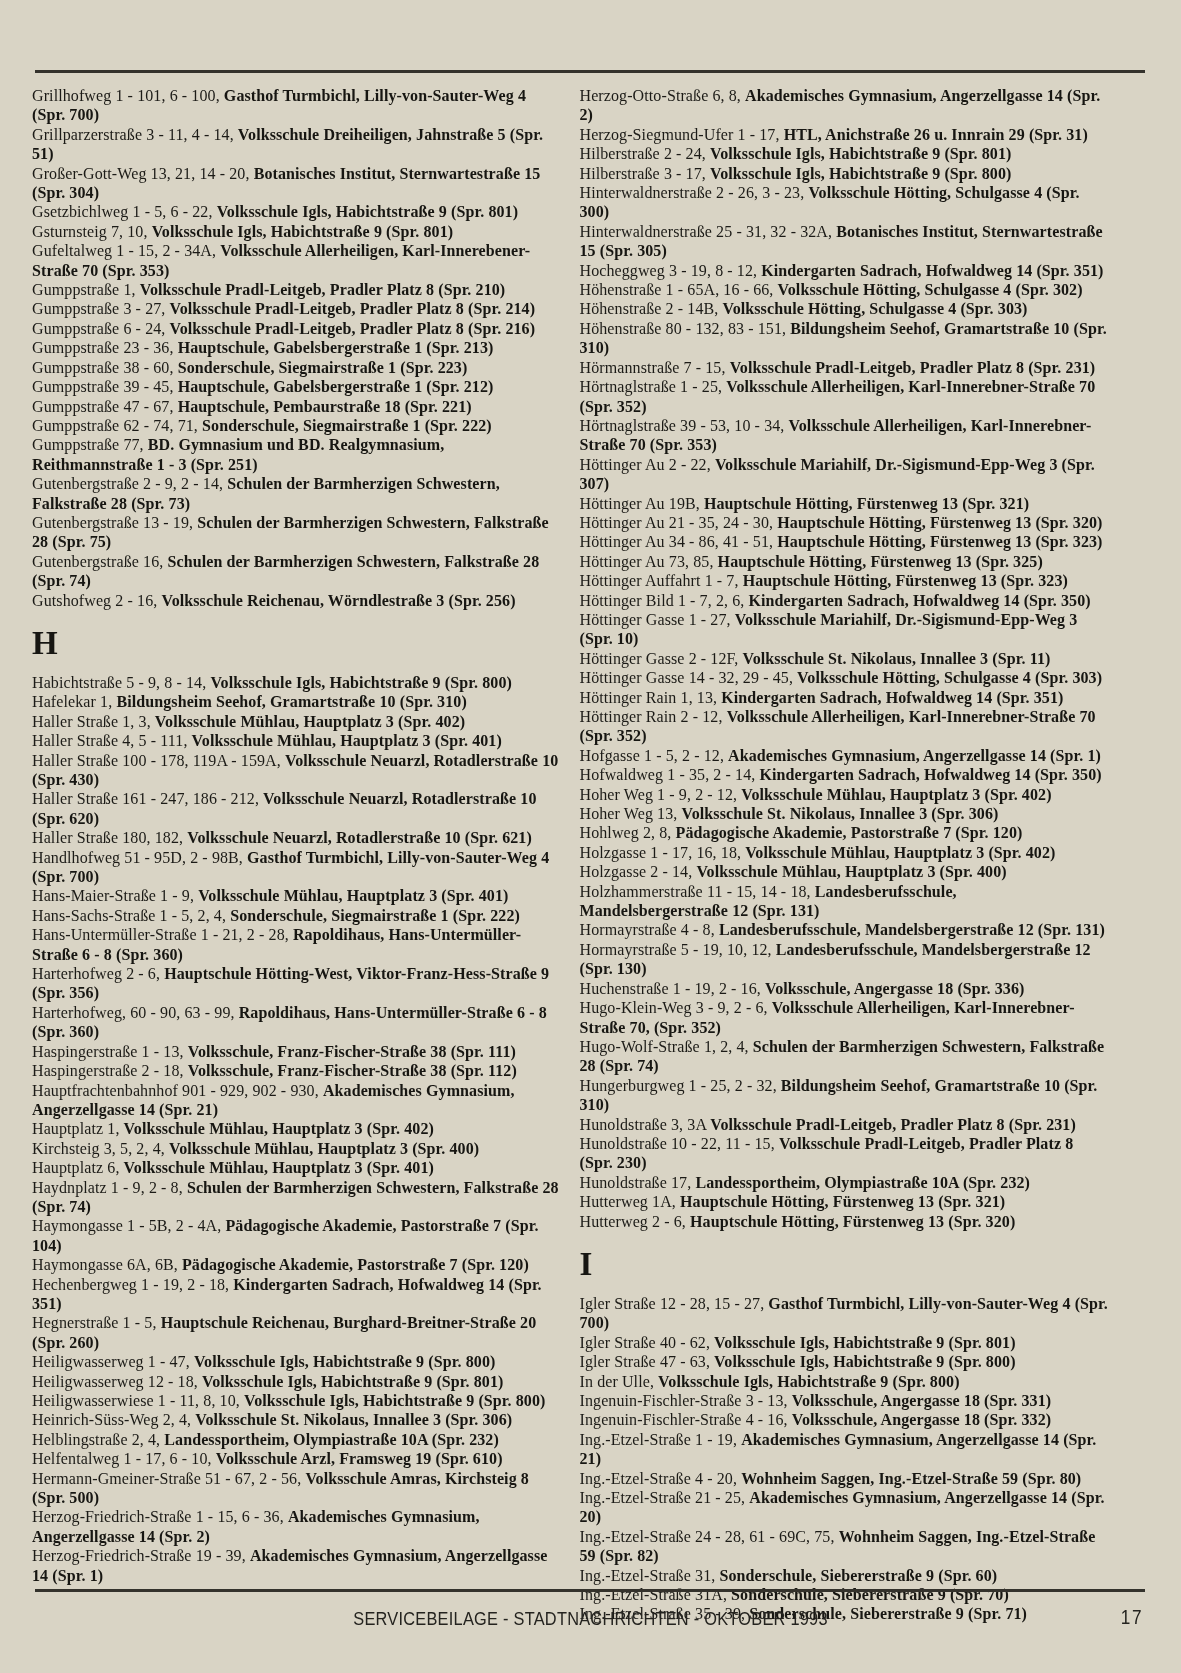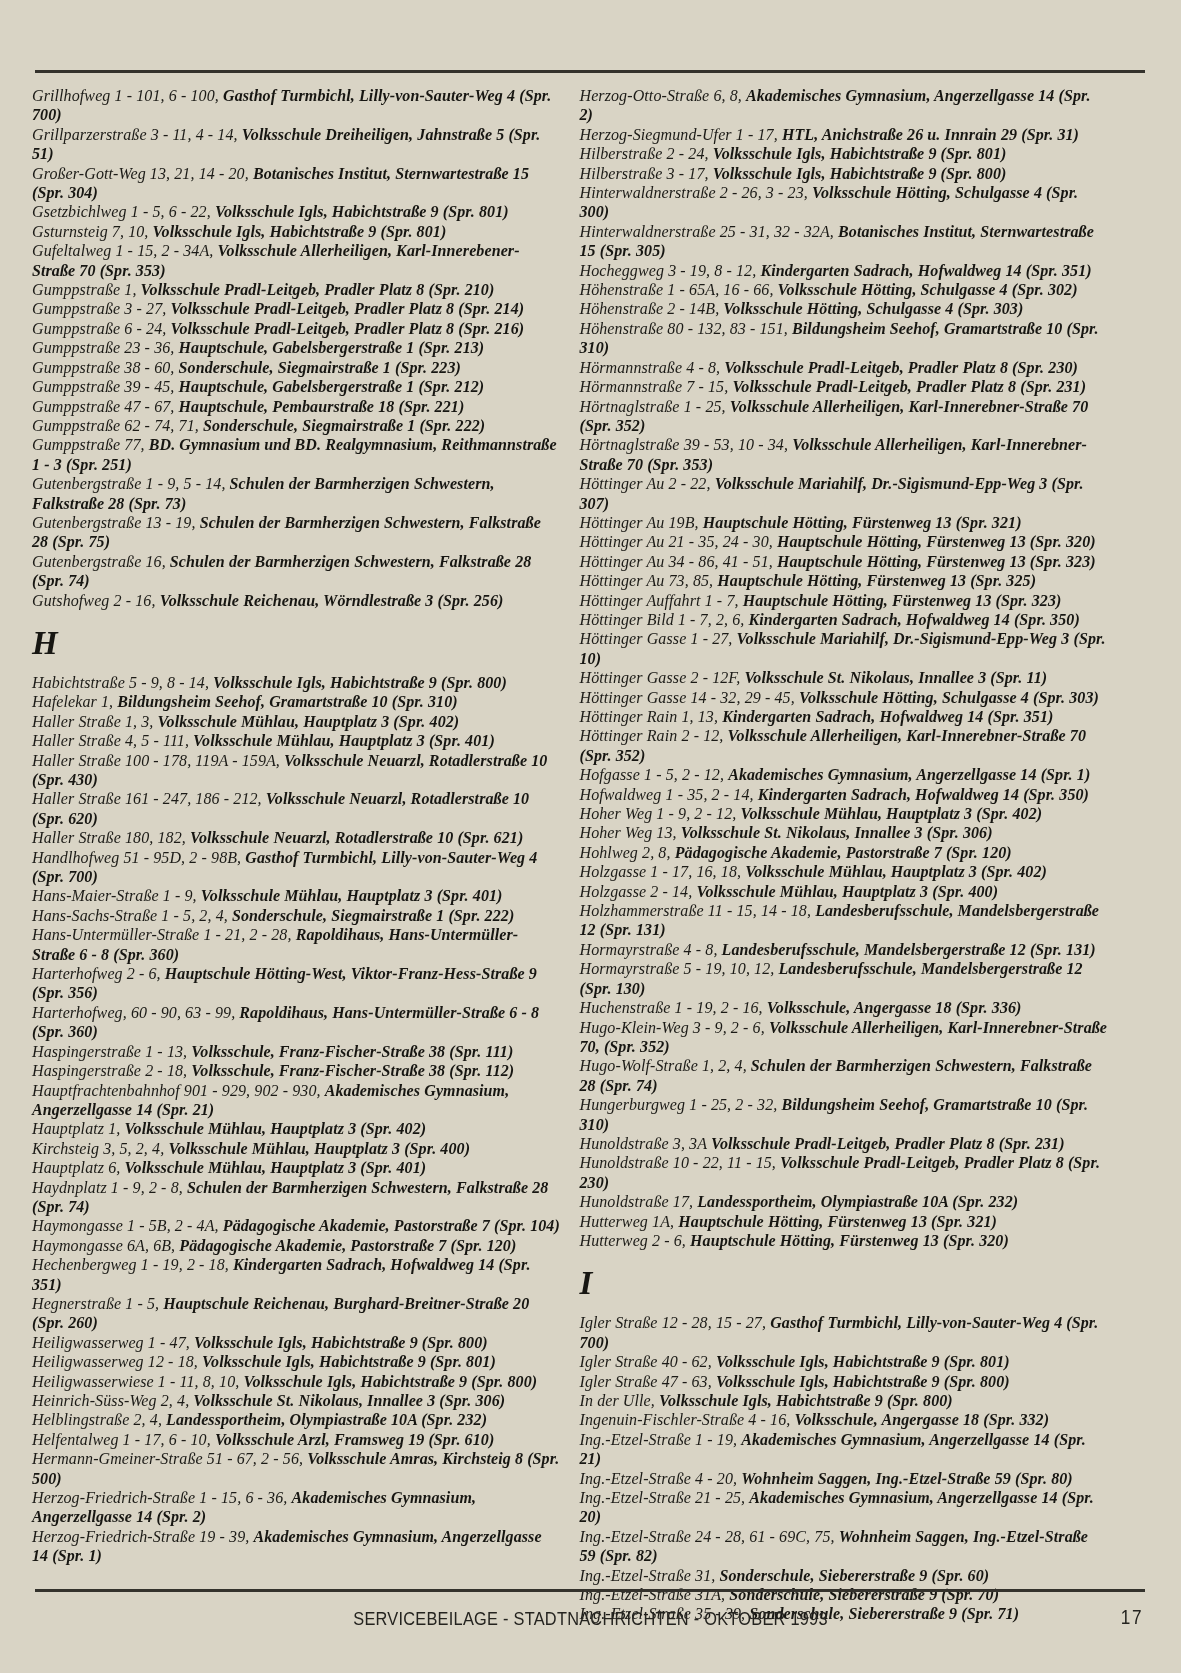--- a/index.html
+++ b/index.html
@@ -10,21 +10,21 @@
     color: #1c1b17;
     position: relative;
     overflow: hidden;
   }
   .rule-top {
     position: absolute; left: 35px; width: 1110px; top: 70px; height: 3px;
     background: #34322c;
   }
   .content {
     position: absolute; left: 32px; top: 86px; width: 1076px;
-    display: flex; gap: 19px; font-style: italic;
+    display: flex; gap: 19px;
   }
   .column { flex: 1 1 0; min-width: 0; }
   .entry {
     margin: 0; padding: 0;
     font-size: 16px; line-height: 19.4px;
     letter-spacing: 0.1px;
   }
   .street { font-weight: normal; }
   .school { font-weight: bold; color: #171612; }
   .section-letter {
@@ -64,21 +64,21 @@
         <p class="entry"><span class="street">Gufeltalweg 1 - 15, 2 - 34A, </span><span class="school">Volksschule Allerheiligen, Karl-Innerebener-Straße 70 (Spr. 353)</span></p>
         <p class="entry"><span class="street">Gumppstraße 1, </span><span class="school">Volksschule Pradl-Leitgeb, Pradler Platz 8 (Spr. 210)</span></p>
         <p class="entry"><span class="street">Gumppstraße 3 - 27, </span><span class="school">Volksschule Pradl-Leitgeb, Pradler Platz 8 (Spr. 214)</span></p>
         <p class="entry"><span class="street">Gumppstraße 6 - 24, </span><span class="school">Volksschule Pradl-Leitgeb, Pradler Platz 8 (Spr. 216)</span></p>
         <p class="entry"><span class="street">Gumppstraße 23 - 36, </span><span class="school">Hauptschule, Gabelsbergerstraße 1 (Spr. 213)</span></p>
         <p class="entry"><span class="street">Gumppstraße 38 - 60, </span><span class="school">Sonderschule, Siegmairstraße 1 (Spr. 223)</span></p>
         <p class="entry"><span class="street">Gumppstraße 39 - 45, </span><span class="school">Hauptschule, Gabelsbergerstraße 1 (Spr. 212)</span></p>
         <p class="entry"><span class="street">Gumppstraße 47 - 67, </span><span class="school">Hauptschule, Pembaurstraße 18 (Spr. 221)</span></p>
         <p class="entry"><span class="street">Gumppstraße 62 - 74, 71, </span><span class="school">Sonderschule, Siegmairstraße 1 (Spr. 222)</span></p>
         <p class="entry"><span class="street">Gumppstraße 77, </span><span class="school">BD. Gymnasium und BD. Realgymnasium, Reithmannstraße 1 - 3 (Spr. 251)</span></p>
-        <p class="entry"><span class="street">Gutenbergstraße 1 - 9, 5 - 14, </span><span class="school">Schulen der Barmherzigen Schwestern, Falkstraße 28 (Spr. 73)</span></p>
+        <p class="entry"><span class="street">Gutenbergstraße 2 - 9, 2 - 14, </span><span class="school">Schulen der Barmherzigen Schwestern, Falkstraße 28 (Spr. 73)</span></p>
         <p class="entry"><span class="street">Gutenbergstraße 13 - 19, </span><span class="school">Schulen der Barmherzigen Schwestern, Falkstraße 28 (Spr. 75)</span></p>
         <p class="entry"><span class="street">Gutenbergstraße 16, </span><span class="school">Schulen der Barmherzigen Schwestern, Falkstraße 28 (Spr. 74)</span></p>
         <p class="entry"><span class="street">Gutshofweg 2 - 16, </span><span class="school">Volksschule Reichenau, Wörndlestraße 3 (Spr. 256)</span></p>
         <div class="section-letter">H</div>
         <p class="entry"><span class="street">Habichtstraße 5 - 9, 8 - 14, </span><span class="school">Volksschule Igls, Habichtstraße 9 (Spr. 800)</span></p>
         <p class="entry"><span class="street">Hafelekar 1, </span><span class="school">Bildungsheim Seehof, Gramartstraße 10 (Spr. 310)</span></p>
         <p class="entry"><span class="street">Haller Straße 1, 3, </span><span class="school">Volksschule Mühlau, Hauptplatz 3 (Spr. 402)</span></p>
         <p class="entry"><span class="street">Haller Straße 4, 5 - 111, </span><span class="school">Volksschule Mühlau, Hauptplatz 3 (Spr. 401)</span></p>
         <p class="entry"><span class="street">Haller Straße 100 - 178, 119A - 159A, </span><span class="school">Volksschule Neuarzl, Rotadlerstraße 10 (Spr. 430)</span></p>
         <p class="entry"><span class="street">Haller Straße 161 - 247, 186 - 212, </span><span class="school">Volksschule Neuarzl, Rotadlerstraße 10 (Spr. 620)</span></p>
@@ -114,21 +114,20 @@
         <p class="entry"><span class="street">Herzog-Otto-Straße 6, 8, </span><span class="school">Akademisches Gymnasium, Angerzellgasse 14 (Spr. 2)</span></p>
         <p class="entry"><span class="street">Herzog-Siegmund-Ufer 1 - 17, </span><span class="school">HTL, Anichstraße 26 u. Innrain 29 (Spr. 31)</span></p>
         <p class="entry"><span class="street">Hilberstraße 2 - 24, </span><span class="school">Volksschule Igls, Habichtstraße 9 (Spr. 801)</span></p>
         <p class="entry"><span class="street">Hilberstraße 3 - 17, </span><span class="school">Volksschule Igls, Habichtstraße 9 (Spr. 800)</span></p>
         <p class="entry"><span class="street">Hinterwaldnerstraße 2 - 26, 3 - 23, </span><span class="school">Volksschule Hötting, Schulgasse 4 (Spr. 300)</span></p>
         <p class="entry"><span class="street">Hinterwaldnerstraße 25 - 31, 32 - 32A, </span><span class="school">Botanisches Institut, Sternwartestraße 15 (Spr. 305)</span></p>
         <p class="entry"><span class="street">Hocheggweg 3 - 19, 8 - 12, </span><span class="school">Kindergarten Sadrach, Hofwaldweg 14 (Spr. 351)</span></p>
         <p class="entry"><span class="street">Höhenstraße 1 - 65A, 16 - 66, </span><span class="school">Volksschule Hötting, Schulgasse 4 (Spr. 302)</span></p>
         <p class="entry"><span class="street">Höhenstraße 2 - 14B, </span><span class="school">Volksschule Hötting, Schulgasse 4 (Spr. 303)</span></p>
         <p class="entry"><span class="street">Höhenstraße 80 - 132, 83 - 151, </span><span class="school">Bildungsheim Seehof, Gramartstraße 10 (Spr. 310)</span></p>
-        <p class="entry"><span class="street">Hörmannstraße 4 - 8, </span><span class="school">Volksschule Pradl-Leitgeb, Pradler Platz 8 (Spr. 230)</span></p>
         <p class="entry"><span class="street">Hörmannstraße 7 - 15, </span><span class="school">Volksschule Pradl-Leitgeb, Pradler Platz 8 (Spr. 231)</span></p>
         <p class="entry"><span class="street">Hörtnaglstraße 1 - 25, </span><span class="school">Volksschule Allerheiligen, Karl-Innerebner-Straße 70 (Spr. 352)</span></p>
         <p class="entry"><span class="street">Hörtnaglstraße 39 - 53, 10 - 34, </span><span class="school">Volksschule Allerheiligen, Karl-Innerebner-Straße 70 (Spr. 353)</span></p>
         <p class="entry"><span class="street">Höttinger Au 2 - 22, </span><span class="school">Volksschule Mariahilf, Dr.-Sigismund-Epp-Weg 3 (Spr. 307)</span></p>
         <p class="entry"><span class="street">Höttinger Au 19B, </span><span class="school">Hauptschule Hötting, Fürstenweg 13 (Spr. 321)</span></p>
         <p class="entry"><span class="street">Höttinger Au 21 - 35, 24 - 30, </span><span class="school">Hauptschule Hötting, Fürstenweg 13 (Spr. 320)</span></p>
         <p class="entry"><span class="street">Höttinger Au 34 - 86, 41 - 51, </span><span class="school">Hauptschule Hötting, Fürstenweg 13 (Spr. 323)</span></p>
         <p class="entry"><span class="street">Höttinger Au 73, 85, </span><span class="school">Hauptschule Hötting, Fürstenweg 13 (Spr. 325)</span></p>
         <p class="entry"><span class="street">Höttinger Auffahrt 1 - 7, </span><span class="school">Hauptschule Hötting, Fürstenweg 13 (Spr. 323)</span></p>
         <p class="entry"><span class="street">Höttinger Bild 1 - 7, 2, 6, </span><span class="school">Kindergarten Sadrach, Hofwaldweg 14 (Spr. 350)</span></p>
@@ -154,20 +153,21 @@
         <p class="entry"><span class="street">Hunoldstraße 3, 3A </span><span class="school">Volksschule Pradl-Leitgeb, Pradler Platz 8 (Spr. 231)</span></p>
         <p class="entry"><span class="street">Hunoldstraße 10 - 22, 11 - 15, </span><span class="school">Volksschule Pradl-Leitgeb, Pradler Platz 8 (Spr. 230)</span></p>
         <p class="entry"><span class="street">Hunoldstraße 17, </span><span class="school">Landessportheim, Olympiastraße 10A (Spr. 232)</span></p>
         <p class="entry"><span class="street">Hutterweg 1A, </span><span class="school">Hauptschule Hötting, Fürstenweg 13 (Spr. 321)</span></p>
         <p class="entry"><span class="street">Hutterweg 2 - 6, </span><span class="school">Hauptschule Hötting, Fürstenweg 13 (Spr. 320)</span></p>
         <div class="section-letter">I</div>
         <p class="entry"><span class="street">Igler Straße 12 - 28, 15 - 27, </span><span class="school">Gasthof Turmbichl, Lilly-von-Sauter-Weg 4 (Spr. 700)</span></p>
         <p class="entry"><span class="street">Igler Straße 40 - 62, </span><span class="school">Volksschule Igls, Habichtstraße 9 (Spr. 801)</span></p>
         <p class="entry"><span class="street">Igler Straße 47 - 63, </span><span class="school">Volksschule Igls, Habichtstraße 9 (Spr. 800)</span></p>
         <p class="entry"><span class="street">In der Ulle, </span><span class="school">Volksschule Igls, Habichtstraße 9 (Spr. 800)</span></p>
+        <p class="entry"><span class="street">Ingenuin-Fischler-Straße 3 - 13, </span><span class="school">Volksschule, Angergasse 18 (Spr. 331)</span></p>
         <p class="entry"><span class="street">Ingenuin-Fischler-Straße 4 - 16, </span><span class="school">Volksschule, Angergasse 18 (Spr. 332)</span></p>
         <p class="entry"><span class="street">Ing.-Etzel-Straße 1 - 19, </span><span class="school">Akademisches Gymnasium, Angerzellgasse 14 (Spr. 21)</span></p>
         <p class="entry"><span class="street">Ing.-Etzel-Straße 4 - 20, </span><span class="school">Wohnheim Saggen, Ing.-Etzel-Straße 59 (Spr. 80)</span></p>
         <p class="entry"><span class="street">Ing.-Etzel-Straße 21 - 25, </span><span class="school">Akademisches Gymnasium, Angerzellgasse 14 (Spr. 20)</span></p>
         <p class="entry"><span class="street">Ing.-Etzel-Straße 24 - 28, 61 - 69C, 75, </span><span class="school">Wohnheim Saggen, Ing.-Etzel-Straße 59 (Spr. 82)</span></p>
         <p class="entry"><span class="street">Ing.-Etzel-Straße 31, </span><span class="school">Sonderschule, Siebererstraße 9 (Spr. 60)</span></p>
         <p class="entry"><span class="street">Ing.-Etzel-Straße 31A, </span><span class="school">Sonderschule, Siebererstraße 9 (Spr. 70)</span></p>
         <p class="entry"><span class="street">Ing.-Etzel-Straße 35 - 39, </span><span class="school">Sonderschule, Siebererstraße 9 (Spr. 71)</span></p>
       </div>
     </div>

